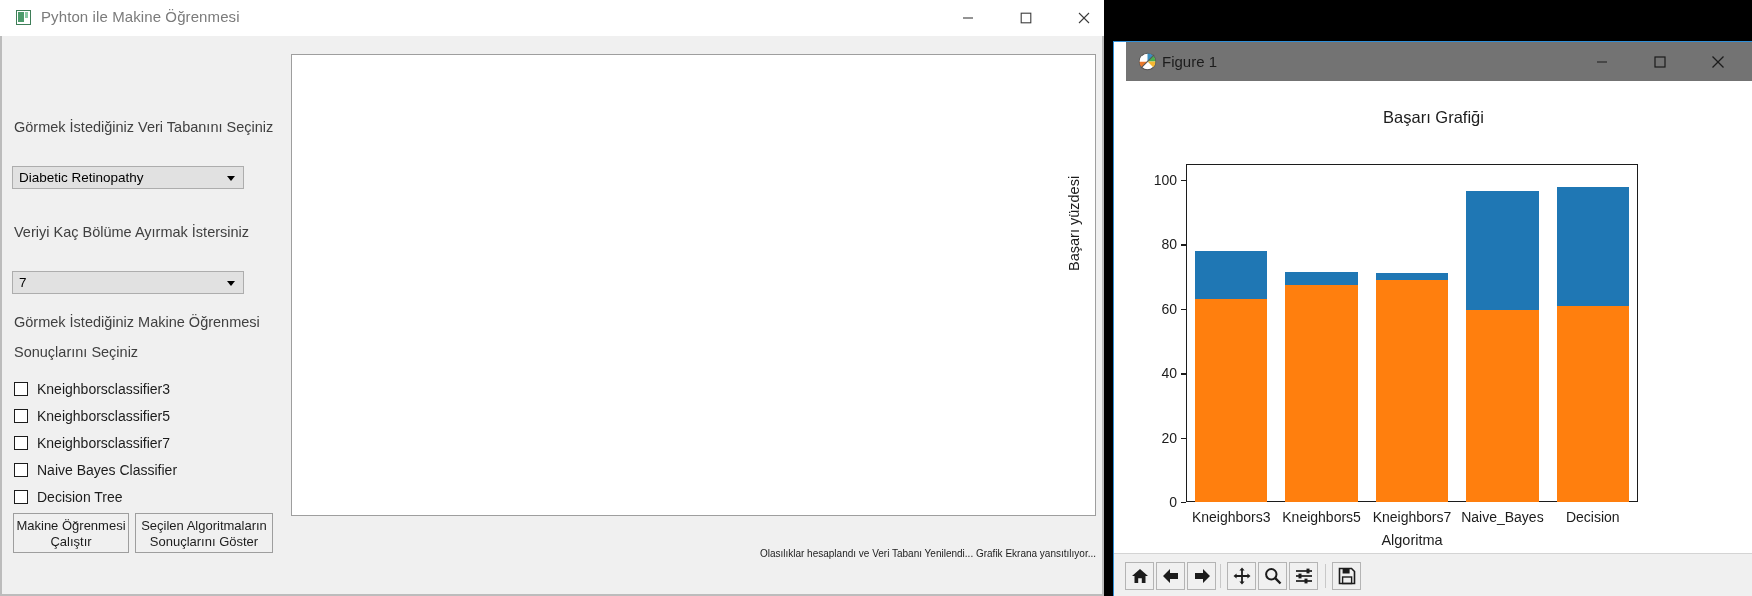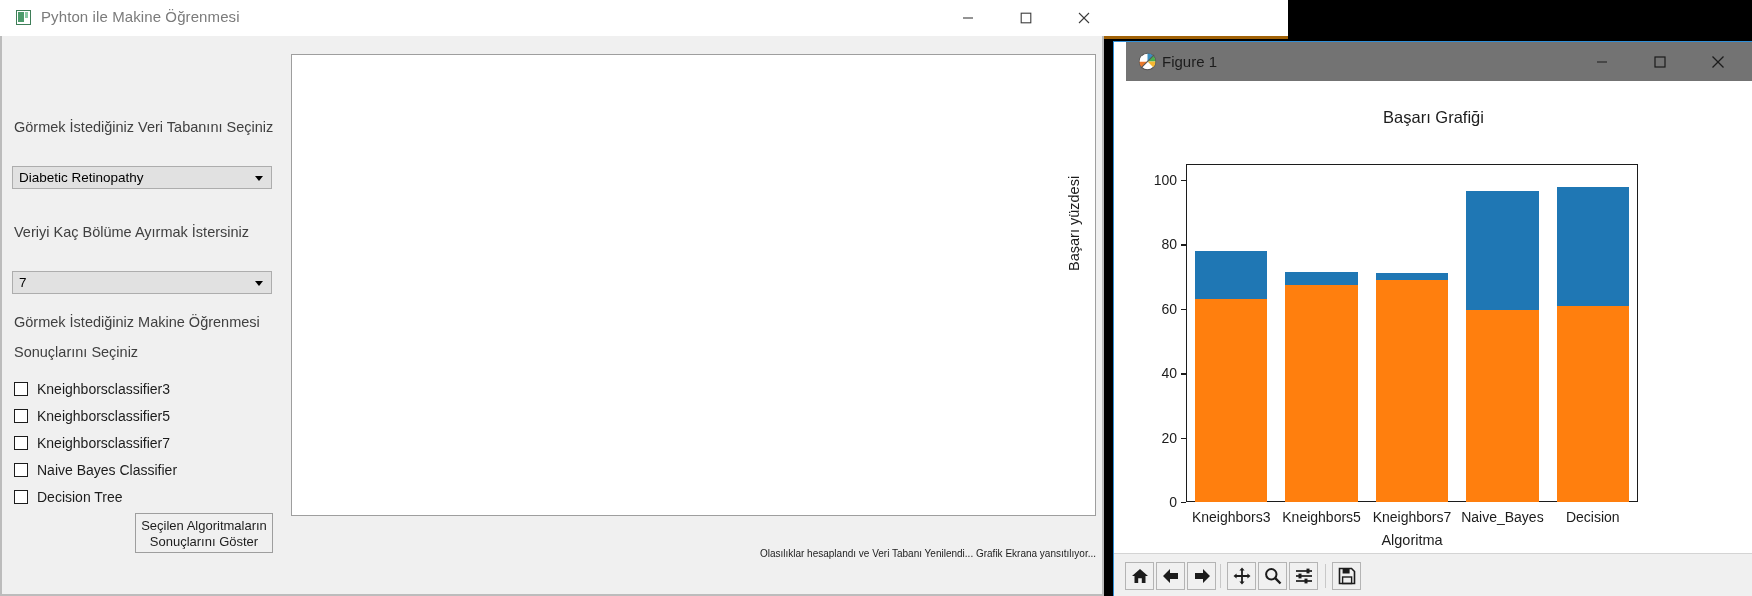--- a/index.html
+++ b/index.html
@@ -20,21 +20,21 @@
     position: absolute;
     left: 0; top: 0;
     width: 1104px;
     height: 596px;
     background: #f0f0f0;
     box-sizing: border-box;
   }
   #main-titlebar {
     position: absolute;
     left: 0; top: 0;
-    width: 1288px;
+    width: 1104px;
     height: 36px;
     background: #ffffff;
     border-bottom: 3px solid #a16207;
   }
   #main-title-icon {
     position: absolute;
     left: 16px; top: 10px;
     width: 15px; height: 15px;
     border: 1.5px solid #3f7d58;
     box-sizing: border-box;
@@ -98,21 +98,21 @@
     white-space: nowrap;
   }
   #label-db      { left: 14px; top: 83px; }
   #label-split   { left: 14px; top: 188px; }
   #label-algo-1  { left: 14px; top: 278px; }
   #label-algo-2  { left: 14px; top: 308px; }
 
   .combo {
     position: absolute;
     left: 12px;
-    width: 260px;
+    width: 232px;
     height: 23px;
     background: #e1e1e1;
     border: 1px solid #adadad;
     box-sizing: border-box;
   }
   #combo-db { top: 130px; }
   #combo-split { top: 235px; }
   .combo-text {
     position: absolute;
     left: 6px; top: 3px;
@@ -397,20 +397,24 @@
     </div>
     <div class="cb-row" style="top:426px">
       <span class="cb-box"></span>
       <span class="cb-label">Naive Bayes Classifier</span>
     </div>
     <div class="cb-row" style="top:453px">
       <span class="cb-box"></span>
       <span class="cb-label">Decision Tree</span>
     </div>
 
+    <div class="action-btn" id="btn-run">
+      <div>Makine Öğrenmesi</div>
+      <div>Çalıştır</div>
+    </div>
     <div class="action-btn" id="btn-show">
       <div>Seçilen Algoritmaların</div>
       <div>Sonuçlarını Göster</div>
     </div>
   </div>
 
   <div id="canvas-area"></div>
   <div id="status-text">Olasılıklar hesaplandı ve Veri Tabanı Yenilendi... Grafik Ekrana yansıtılıyor...</div>
 </div>
 

